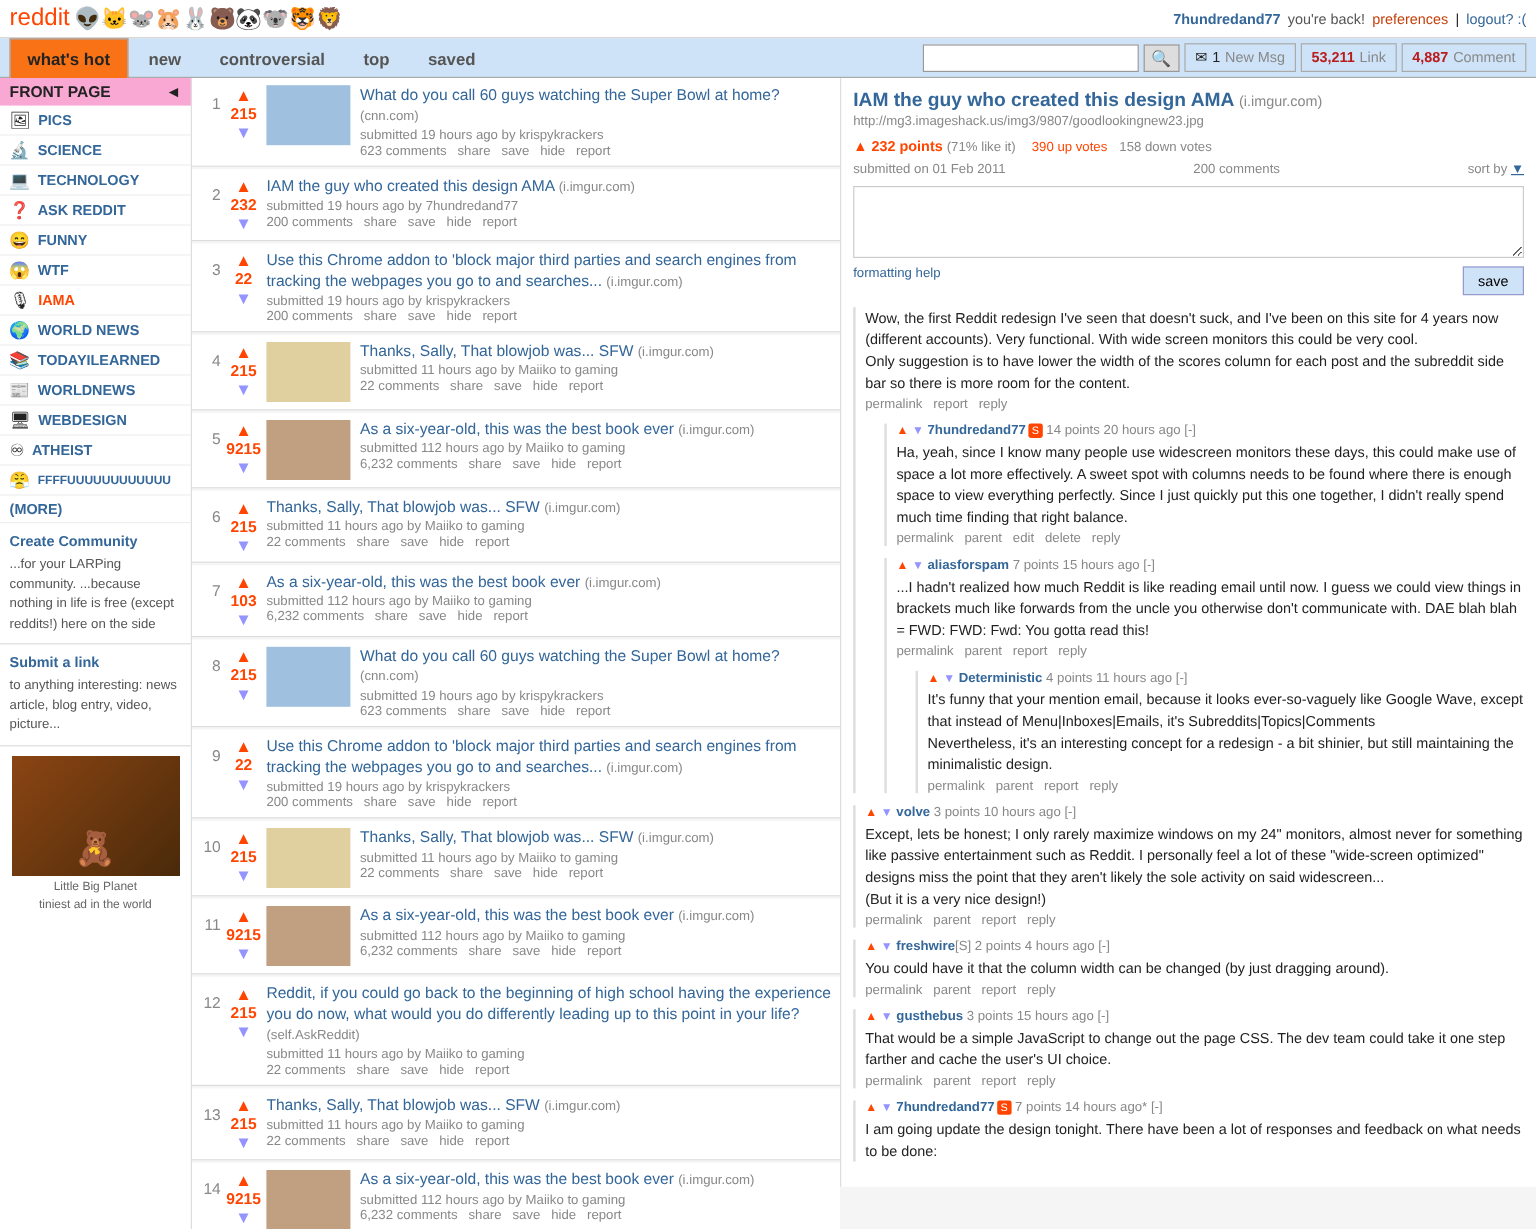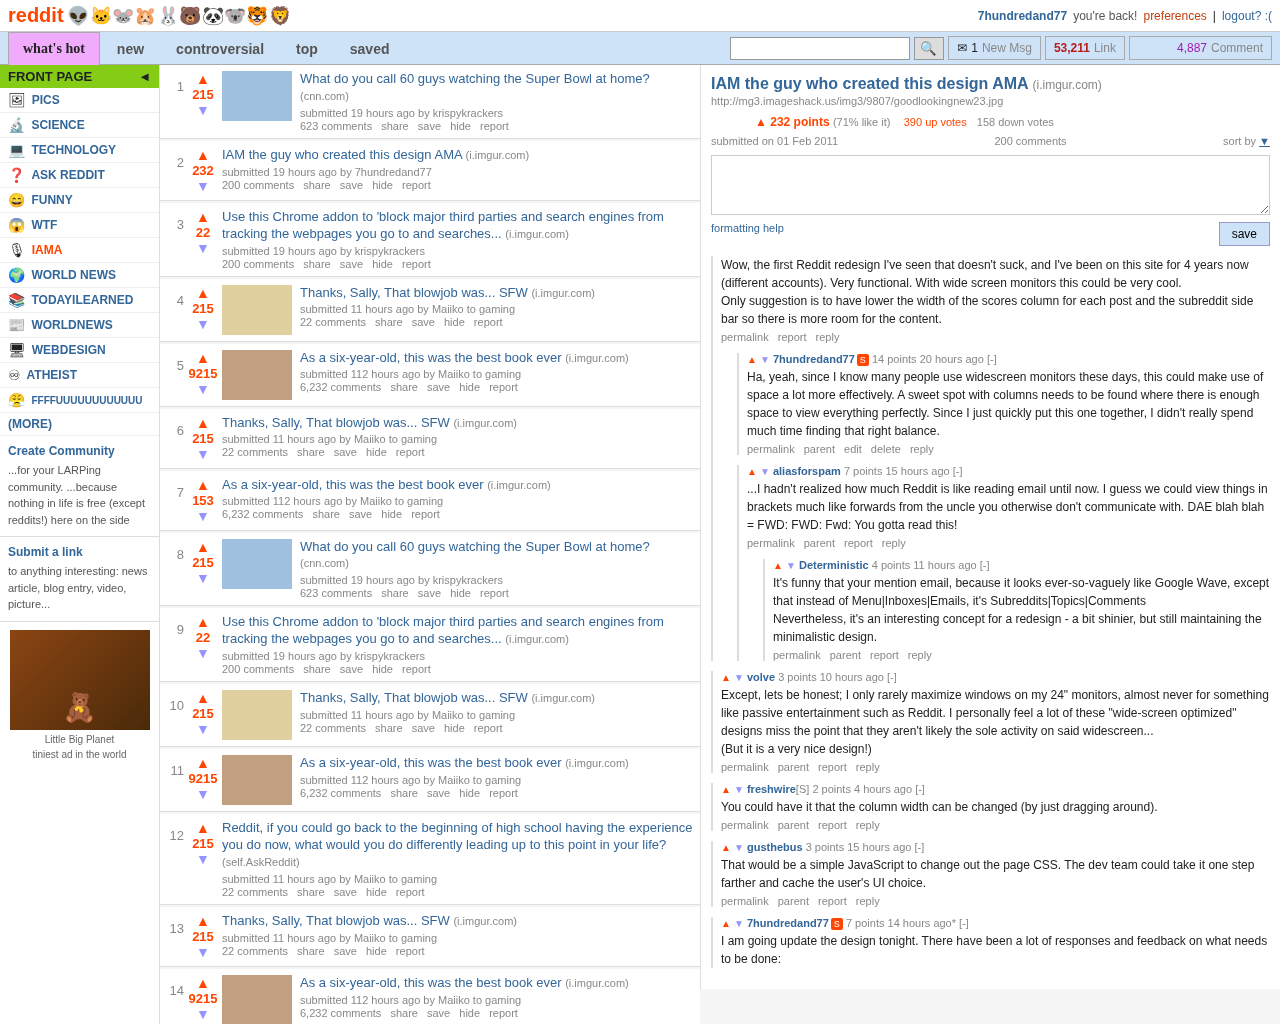--- a/index.html
+++ b/index.html
@@ -7,31 +7,31 @@
 
     
     #header { background: #fff; border-bottom: 1px solid #ccc; display: flex; align-items: center; padding: 4px 8px; justify-content: space-between; }
     #logo { display: flex; align-items: center; font-size: 18px; font-weight: bold; color: #ff4500; }
     #user-area { display: flex; align-items: center; gap: 6px; font-size: 12px; }
     #user-area a { color: #336699; text-decoration: none; }
 
     
     #tabs-bar { background: #cee3f8; border-bottom: 1px solid #aaa; display: flex; align-items: center; padding: 0 8px; gap: 2px; }
     .tab { padding: 8px 14px; cursor: pointer; font-size: 14px; font-weight: bold; color: #555; border: 1px solid transparent; border-bottom: none; margin-bottom: -1px; }
-    .tab.active { background: #f0abfc; border-color: #aaa; border-bottom-color: #f5f5f5; color: #222; font-family: Liberation Serif, serif; }
+    .tab.active { background: #f97316; border-color: #aaa; border-bottom-color: #f5f5f5; color: #222; }
     #search-area { margin-left: auto; display: flex; align-items: center; gap: 4px; }
     #search-input { width: 180px; padding: 3px 5px; border: 1px solid #999; }
     .top-count-btn { background: #cee3f8; border: 1px solid #aaa; padding: 4px 8px; cursor: pointer; font-size: 12px; display: flex; align-items: center; gap: 4px; }
 
     
     #main-layout { display: flex; }
 
     
     #sidebar { width: 160px; min-width: 160px; background: #fff; border-right: 1px solid #ddd; }
-    #sidebar-header { background: #84cc16; display: flex; justify-content: space-between; align-items: center; padding: 4px 8px; font-weight: bold; font-size: 13px; }
+    #sidebar-header { background: #f9a8d4; display: flex; justify-content: space-between; align-items: center; padding: 4px 8px; font-weight: bold; font-size: 13px; }
     .sidebar-item { display: flex; align-items: center; gap: 6px; padding: 4px 8px; cursor: pointer; border-bottom: 1px solid #eee; }
     .sidebar-item .icon { font-size: 14px; }
     .sidebar-item .label { font-size: 12px; font-weight: bold; color: #336699; text-transform: uppercase; }
     .sidebar-item.active .label { color: #ff4500; }
 
     
     .sidebar-widget { padding: 8px; border-bottom: 1px solid #ddd; font-size: 11px; color: #555; }
     .sidebar-widget h4 { font-size: 12px; color: #336699; margin-bottom: 4px; cursor: pointer; }
     .sidebar-widget p { line-height: 1.5; }
 
@@ -54,21 +54,21 @@
     .post-title .domain { font-size: 11px; color: #888; }
     .post-meta { font-size: 11px; color: #888; margin-top: 2px; }
     .post-meta a { color: #888; text-decoration: none; }
     .post-actions { font-size: 11px; color: #888; margin-top: 1px; }
     .post-actions a { color: #888; text-decoration: none; margin-right: 6px; }
 
     
     #right-panel { flex: 1; background: #fff; border-left: 1px solid #ddd; padding: 10px; overflow-y: auto; max-height: calc(1024px - 100px); }
     .featured-post-title { font-size: 16px; font-weight: bold; color: #336699; margin-bottom: 2px; }
     .featured-post-url { font-size: 11px; color: #888; margin-bottom: 8px; }
-    .featured-meta { font-size: 12px; margin-bottom: 6px; margin-left: 44px; }
+    .featured-meta { font-size: 12px; margin-bottom: 6px; }
     .featured-meta .points { color: #ff4500; font-weight: bold; }
     .featured-meta .likes { font-size: 11px; color: #888; }
 
     
     .comment-textarea { width: 100%; height: 60px; border: 1px solid #ccc; resize: vertical; padding: 4px; font-size: 12px; }
     .comment-actions { display: flex; justify-content: space-between; align-items: flex-start; margin-top: 4px; }
     .formatting-help { font-size: 11px; color: #336699; text-decoration: none; cursor: pointer; }
     .save-btn { background: #cee3f8; border: 1px solid #99c; padding: 4px 12px; cursor: pointer; font-size: 12px; }
 
     
@@ -81,21 +81,21 @@
     .comment-links { font-size: 11px; color: #888; margin-top: 3px; }
     .comment-links a { color: #888; text-decoration: none; margin-right: 6px; cursor: pointer; }
     .nested { margin-left: 16px; }
     .op-badge { background: #ff4500; color: white; font-size: 9px; padding: 1px 3px; border-radius: 2px; margin-left: 2px; }
   </style>
 </head>
 <body>
 
 <div id="header">
   <div id="logo">
-    <span style="font-size:20px; color:#ff4500; font-weight:bold;">reddit</span>
+    <span style="font-size:20px; color:#ff4500; font-weight:normal;">reddit</span>
     <span style="font-size:18px; margin-left:4px;">👽🐱🐭🐹🐰🐻🐼🐨🐯🦁</span>
   </div>
   <div id="user-area">
     <span style="font-weight:bold; color:#336699; cursor:pointer;">7hundredand77</span>
     <span style="color:#555;text-align:center;">you're back!</span>
     <a href="#" style="color:#c2410c;">preferences</a>
     <span>|</span>
     <a href="#" style="color:#336699;">logout? :(</a>
   </div>
 </div>
@@ -112,21 +112,21 @@
     <div class="top-count-btn">
       <span>✉</span>
       <span>1</span>
       <span style="color:#888;">New Msg</span>
     </div>
     <div class="top-count-btn">
       <span style="font-weight:bold; color:#b91c1c;">53,211</span>
       <span style="color:#888;">Link</span>
     </div>
     <div class="top-count-btn">
-      <span style="font-weight:normal; color:#a21caf;margin-left:39px;">4,887</span>
+      <span style="font-weight:bold; color:#b91c1c;">4,887</span>
       <span style="color:#888;">Comment</span>
     </div>
   </div>
 </div>
 
 <div id="main-layout">
 
   <div id="sidebar">
     <div id="sidebar-header">
       <span>FRONT PAGE</span>
@@ -321,21 +321,21 @@
       <div class="post-actions">
         <a href="#">22 comments</a>
         <a href="#">share</a> <a href="#">save</a> <a href="#">hide</a> <a href="#">report</a>
       </div>
     </div>
   </div>
         <div class="post-item">
     <div class="post-rank">7</div>
     <div class="vote-col">
       <span class="vote-up" style="color:#ff4500;">▲</span>
-      <span class="vote-count" style="color:#ff4500;">153</span>
+      <span class="vote-count" style="color:#ff4500;">103</span>
       <span class="vote-down">▼</span>
     </div>
 
     <div class="post-content">
       <a href="#" class="post-title">As a six-year-old, this was the best book ever <span class="domain">(i.imgur.com)</span></a>
       <div class="post-meta">
         submitted 112 hours ago by <a href="#">Maiiko</a> to <a href="#">gaming</a>
       </div>
       <div class="post-actions">
         <a href="#">6,232 comments</a>

